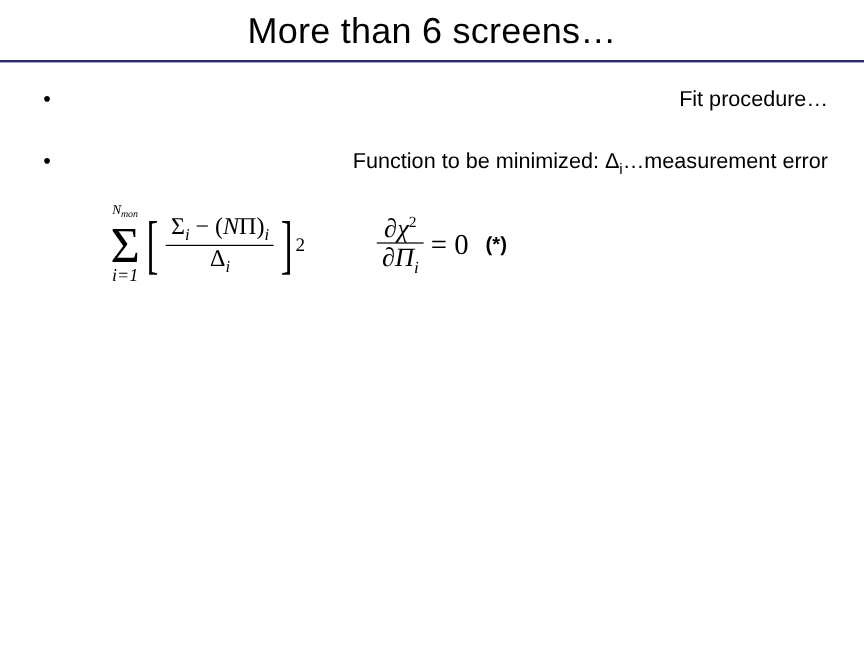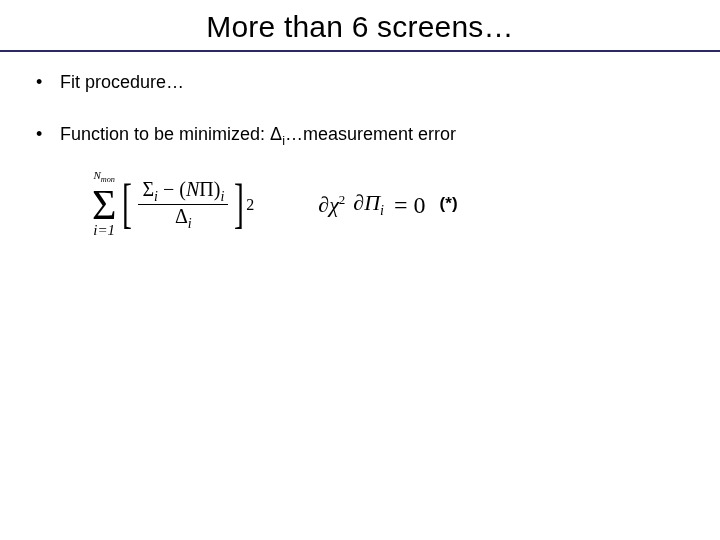--- a/index.html
+++ b/index.html
@@ -33,20 +33,21 @@
   }
   .body {
     padding: 0 30px;
     font-size: 18px;
     line-height: 1.35;
   }
   ul.lvl1 {
     list-style: none;
     padding: 0;
     margin: 0;
+    text-align: right;
   }
   ul.lvl1 > li {
     position: relative;
     padding-left: 30px;
     margin-bottom: 28px;
   }
   ul.lvl1 > li::before {
     content: "•";
     position: absolute;
     left: 6px;
@@ -131,21 +132,21 @@
   }
   .eq2 {
     font-family: "Times New Roman", Times, serif;
     font-size: 24px;
     display: flex;
     align-items: center;
     gap: 6px;
   }
   .eq2 .frac {
     display: inline-flex;
-    flex-direction: row;
+    flex-direction: column;
     align-items: center;
     line-height: 1.05;
   }
   .eq2 .frac .num,
   .eq2 .frac .den {
     padding: 0 4px;
     font-size: 22px;
   }
   .eq2 .frac .bar {
     width: 100%;

